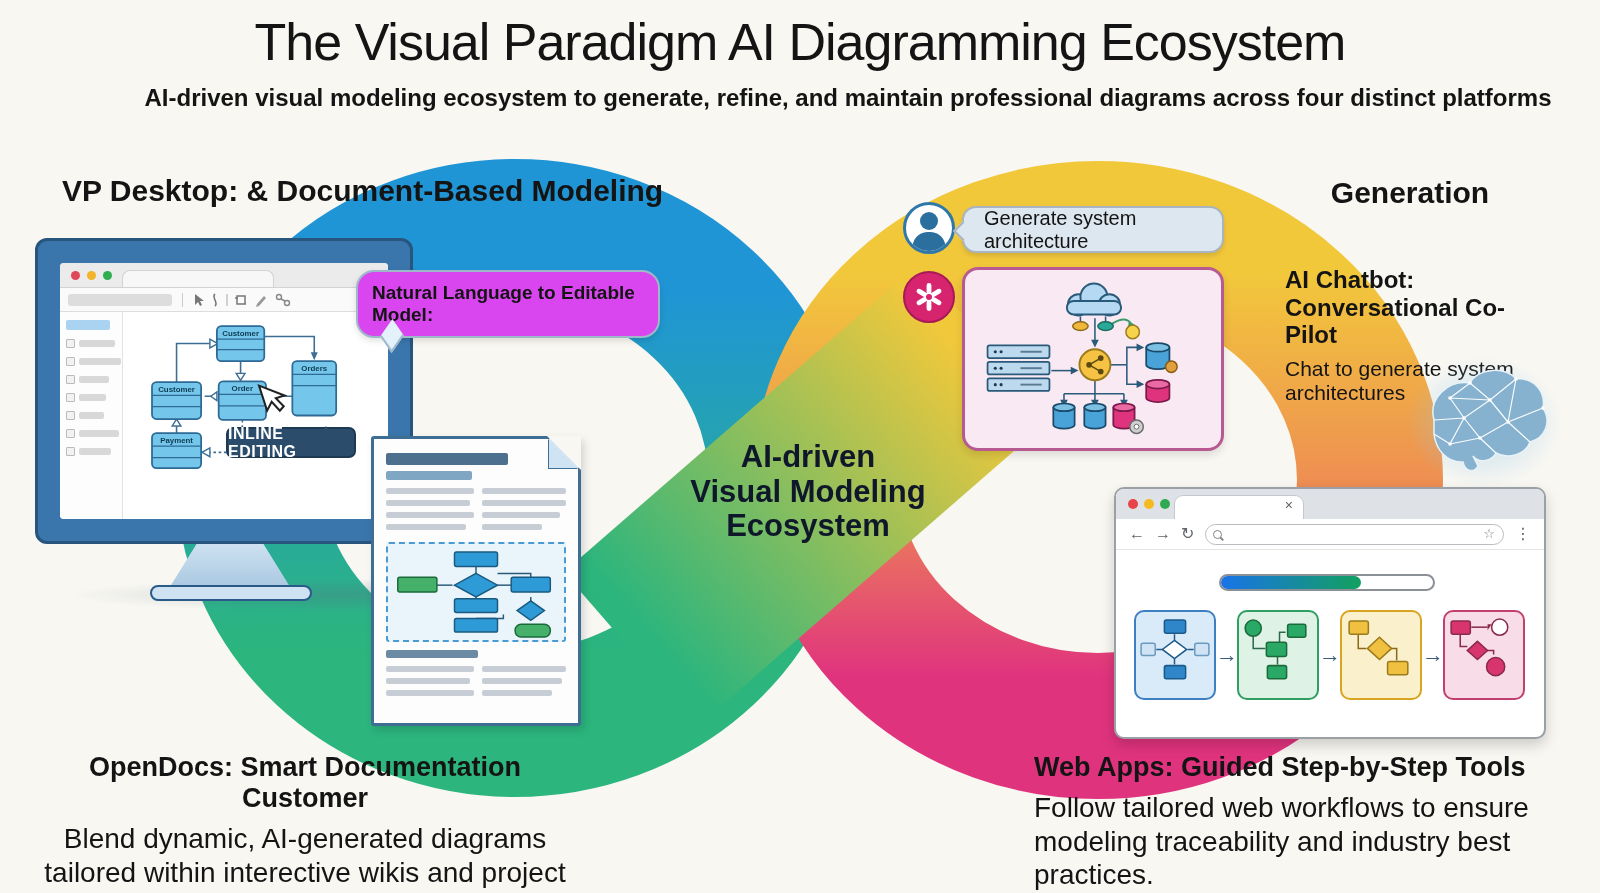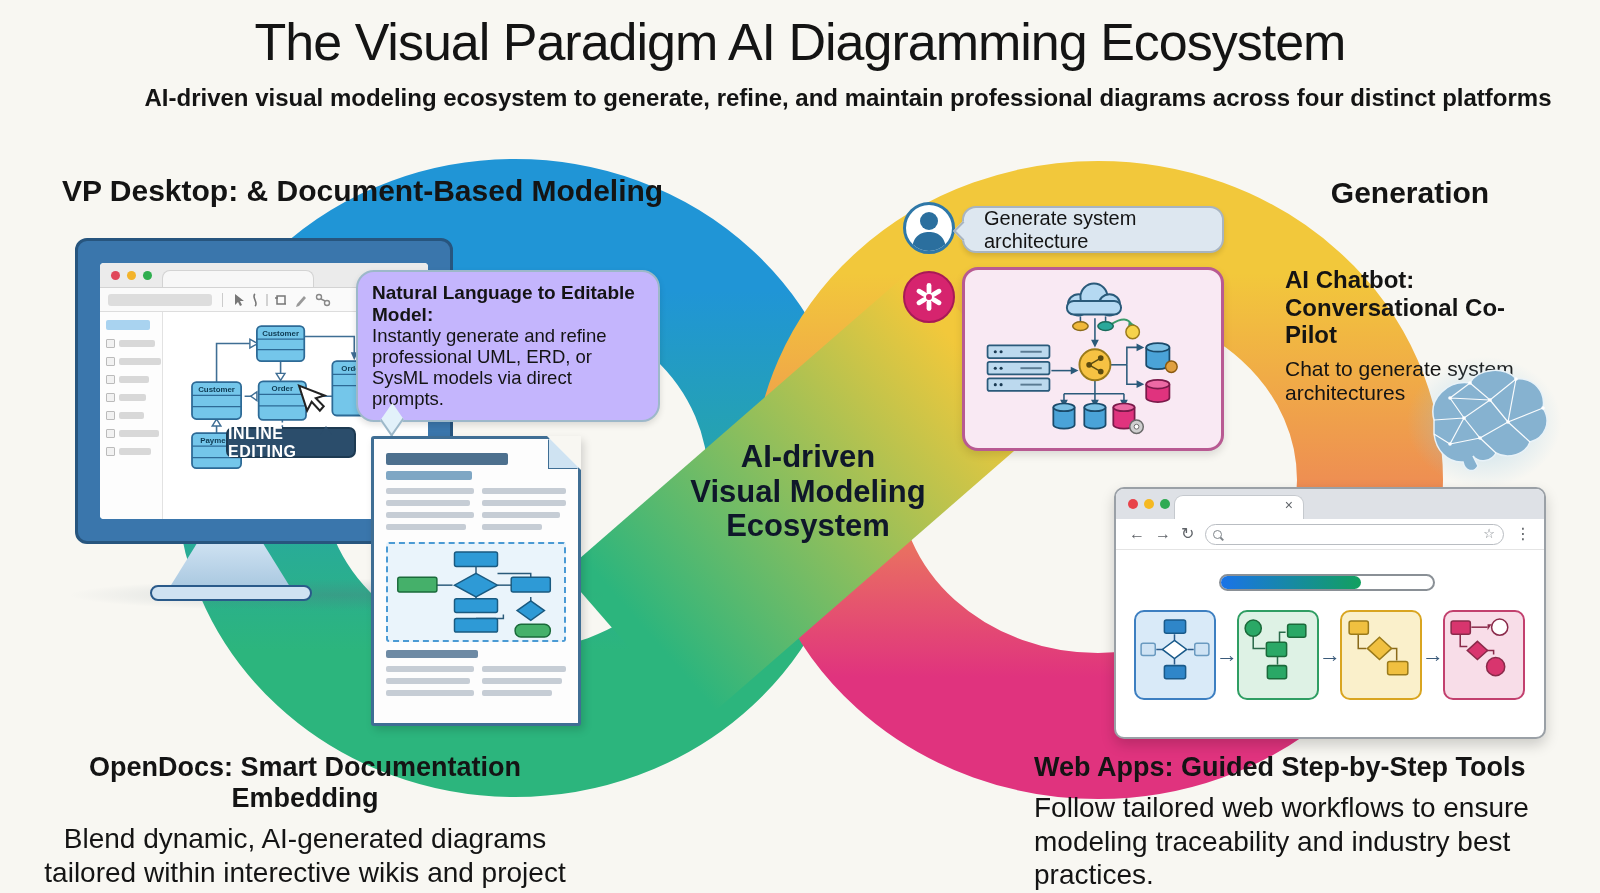--- a/index.html
+++ b/index.html
@@ -22,21 +22,21 @@
   .blk-chatbot{left:1285px;top:266px;width:250px;z-index:4;}
   .blk-chatbot .sub{font-size:24px;font-weight:700;line-height:1.15;}
   .blk-chatbot .body{font-size:21px;margin-top:8px;line-height:1.15;}
   .blk-opendocs{left:30px;top:752px;width:550px;text-align:center;z-index:4;}
   .blk-webapps{left:1034px;top:752px;width:530px;text-align:left;z-index:4;}
   .blk-opendocs .hd,.blk-webapps .hd{font-size:27px;font-weight:700;}
   .blk-opendocs .bd,.blk-webapps .bd{font-size:28px;margin-top:8px;line-height:1.2;}
 
   
   .monitor{left:35px;top:238px;width:378px;height:306px;background:#3a76ac;border:3px solid #27557e;
-           border-radius:12px;padding:22px;z-index:5;box-sizing:border-box;margin-left:40px;}
+           border-radius:12px;padding:22px;z-index:5;box-sizing:border-box;}
   .screen{width:100%;height:100%;background:#fff;border-radius:4px;overflow:hidden;display:flex;flex-direction:column;}
   .titlebar{height:24px;background:#ebebeb;border-bottom:1px solid #d3d3d3;display:flex;align-items:center;position:relative;flex:0 0 auto;}
   .dot{width:9px;height:9px;border-radius:50%;margin-left:7px;}
   .dot.r{background:#e0485a;margin-left:11px;} .dot.y{background:#f3b32b;} .dot.g{background:#2fae4f;}
   .apptab{position:absolute;left:62px;bottom:0;width:150px;height:16px;background:#f7f7f7;
           border:1px solid #d3d3d3;border-bottom:none;border-radius:8px 8px 0 0;}
   .toolbar{height:23px;background:#fafafa;border-bottom:1px solid #ddd;display:flex;align-items:center;flex:0 0 auto;}
   .toolpill{width:104px;height:12px;background:#ddd;border-radius:3px;margin:0 10px 0 8px;}
   .tsep{width:1px;height:14px;background:#ccc;margin-right:8px;}
   .appbody{flex:1;display:flex;min-height:0;}
@@ -52,21 +52,21 @@
   .badge-inline:after{content:"";position:absolute;top:-9px;right:22px;border:6px solid transparent;border-bottom:9px solid #2b4d6b;}
 
   
   .stand-neck{left:168px;top:542px;width:120px;height:46px;background:linear-gradient(#cfe2f2,#a9c8e0);
      border:2px solid #2a5a8a;border-top:none;clip-path:polygon(24% 0,76% 0,100% 100%,0 100%);z-index:4;}
   .stand-base{left:150px;top:585px;width:158px;height:12px;background:#cfe2f2;border:2px solid #2a5a8a;border-radius:8px;z-index:4;}
   .floor-shadow{left:58px;top:578px;width:560px;height:34px;z-index:2;
      background:radial-gradient(ellipse at center,rgba(90,110,125,.28),rgba(90,110,125,0) 68%);}
 
   
-  .callout{left:356px;top:270px;width:304px;background:#c4b5fd;border:2px solid #9db8c9;border-radius:18px;
+  .callout{left:356px;top:270px;width:304px;background:#d946ef;border:2px solid #9db8c9;border-radius:18px;
            padding:10px 14px;z-index:9;box-sizing:border-box;box-shadow:0 3px 6px rgba(0,0,0,.12);}
   .callout .ct{font-size:19px;font-weight:700;}
   .callout .cb{font-size:18.5px;line-height:1.13;}
   .callout:after{content:"";position:absolute;left:24px;bottom:-10px;width:18px;height:18px;background:#e2f1fa;
            border-right:2px solid #9db8c9;border-bottom:2px solid #9db8c9;transform:rotate(55deg) skewX(20deg);}
 
   
   .doc{left:371px;top:436px;width:210px;height:290px;background:#fdfdfd;border:3px solid #3f6e94;border-radius:3px;
        z-index:10;box-sizing:border-box;padding:14px 12px;box-shadow:3px 4px 8px rgba(0,0,0,.15);}
   .dogear{position:absolute;top:-3px;right:-3px;width:0;height:0;
@@ -269,21 +269,20 @@
           </svg>
         </div>
       </div>
     </div>
   </div>
 
   <div class="abs badge-inline">INLINE EDITING</div>
 
   <div class="abs callout">
     <div class="ct">Natural Language to Editable Model:</div>
-    <div class="cb">Instantly generate and refine professional UML, ERD, or SysML models via direct prompts.</div>
   </div>
 
   <div class="abs doc">
     <div class="dogear"></div>
     <div class="dogear2"></div>
     <div class="dbar" style="width:122px;height:12px;background:#4d708e;"></div>
     <div class="dbar" style="width:86px;height:9px;background:#7fa7c4;margin-top:6px;"></div>
     <div class="dcols">
       <div class="dcol" style="width:88px;">
         <div class="dline" style="width:88px;"></div>
@@ -546,21 +545,21 @@
           <rect x="6" y="9" width="19" height="13" rx="2" fill="#d8356e" stroke="#8a2a4a" stroke-width="1.5"></rect>
           <circle cx="54" cy="15" r="8" fill="#fff" stroke="#8a2a4a" stroke-width="1.5"></circle>
           <polygon points="32,29 42,38 32,47 22,38" fill="#d8356e" stroke="#8a2a4a" stroke-width="1.5"></polygon>
           <circle cx="50" cy="54" r="9" fill="#d8356e" stroke="#8a2a4a" stroke-width="1.5"></circle>
         </svg>
       </div>
     </div>
   </div>
 
   <div class="abs blk-opendocs">
-    <div class="hd">OpenDocs: Smart Documentation Embedding</div>
+    <div class="hd">OpenDocs: Smart Documentation Customer</div>
     <div class="bd">Blend dynamic, AI-generated diagrams tailored within interective wikis and project strategy documents.</div>
   </div>
   <div class="abs blk-webapps">
     <div class="hd">Web Apps: Guided Step-by-Step Tools</div>
     <div class="bd">Follow tailored web workflows to ensure modeling traceability and industry best practices.</div>
   </div>
 
 </div>
 
 </body></html>

